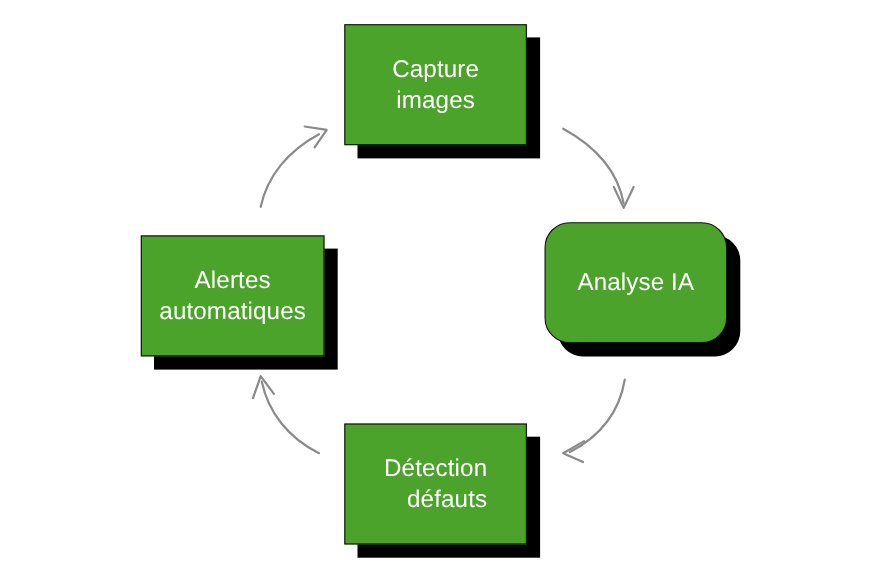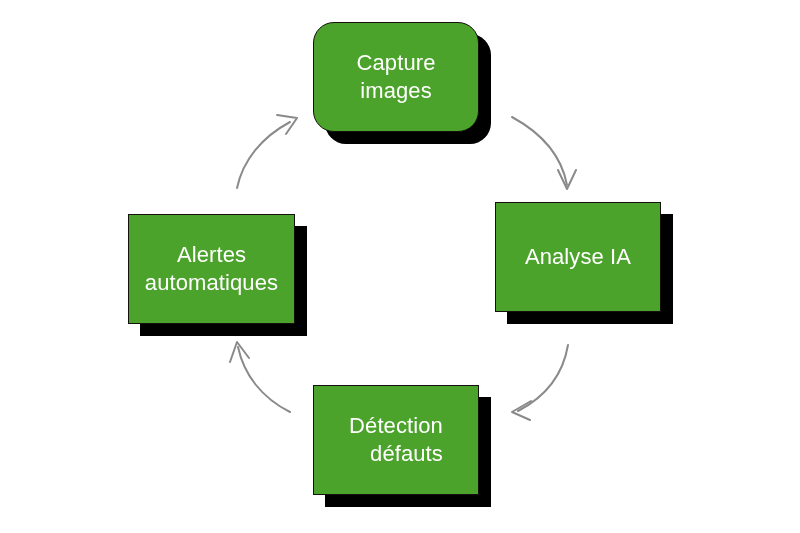--- a/index.html
+++ b/index.html
@@ -42,22 +42,22 @@
     background: #4ca32b;
     box-shadow: 12px 12px 0 0 #000000;
     z-index: 2;
   }
   .node-label {
     display: block;
     padding: 0 8px;
     white-space: pre-line;
   }
   
-  #node-capture  { left: 313px; top: 22px;  width: 166px; height: 110px; border-radius: 21px; }
-  #node-analyse  { left: 495px; top: 202px; width: 166px; height: 110px; }
+  #node-capture  { left: 313px; top: 22px;  width: 166px; height: 110px; }
+  #node-analyse  { left: 495px; top: 202px; width: 166px; height: 110px; border-radius: 23px; }
   #node-detection{ left: 313px; top: 385px; width: 166px; height: 110px; text-align: right; }
   #node-alertes  { left: 128px; top: 202px; width: 167px; height: 110px; margin-top: 12px; }
 </style>
 </head>
 <body>
 
 <div id="diagram">
 
   <svg class="arrow-layer" width="800" height="533" viewBox="0 0 800 533" xmlns="http://www.w3.org/2000/svg">
 

